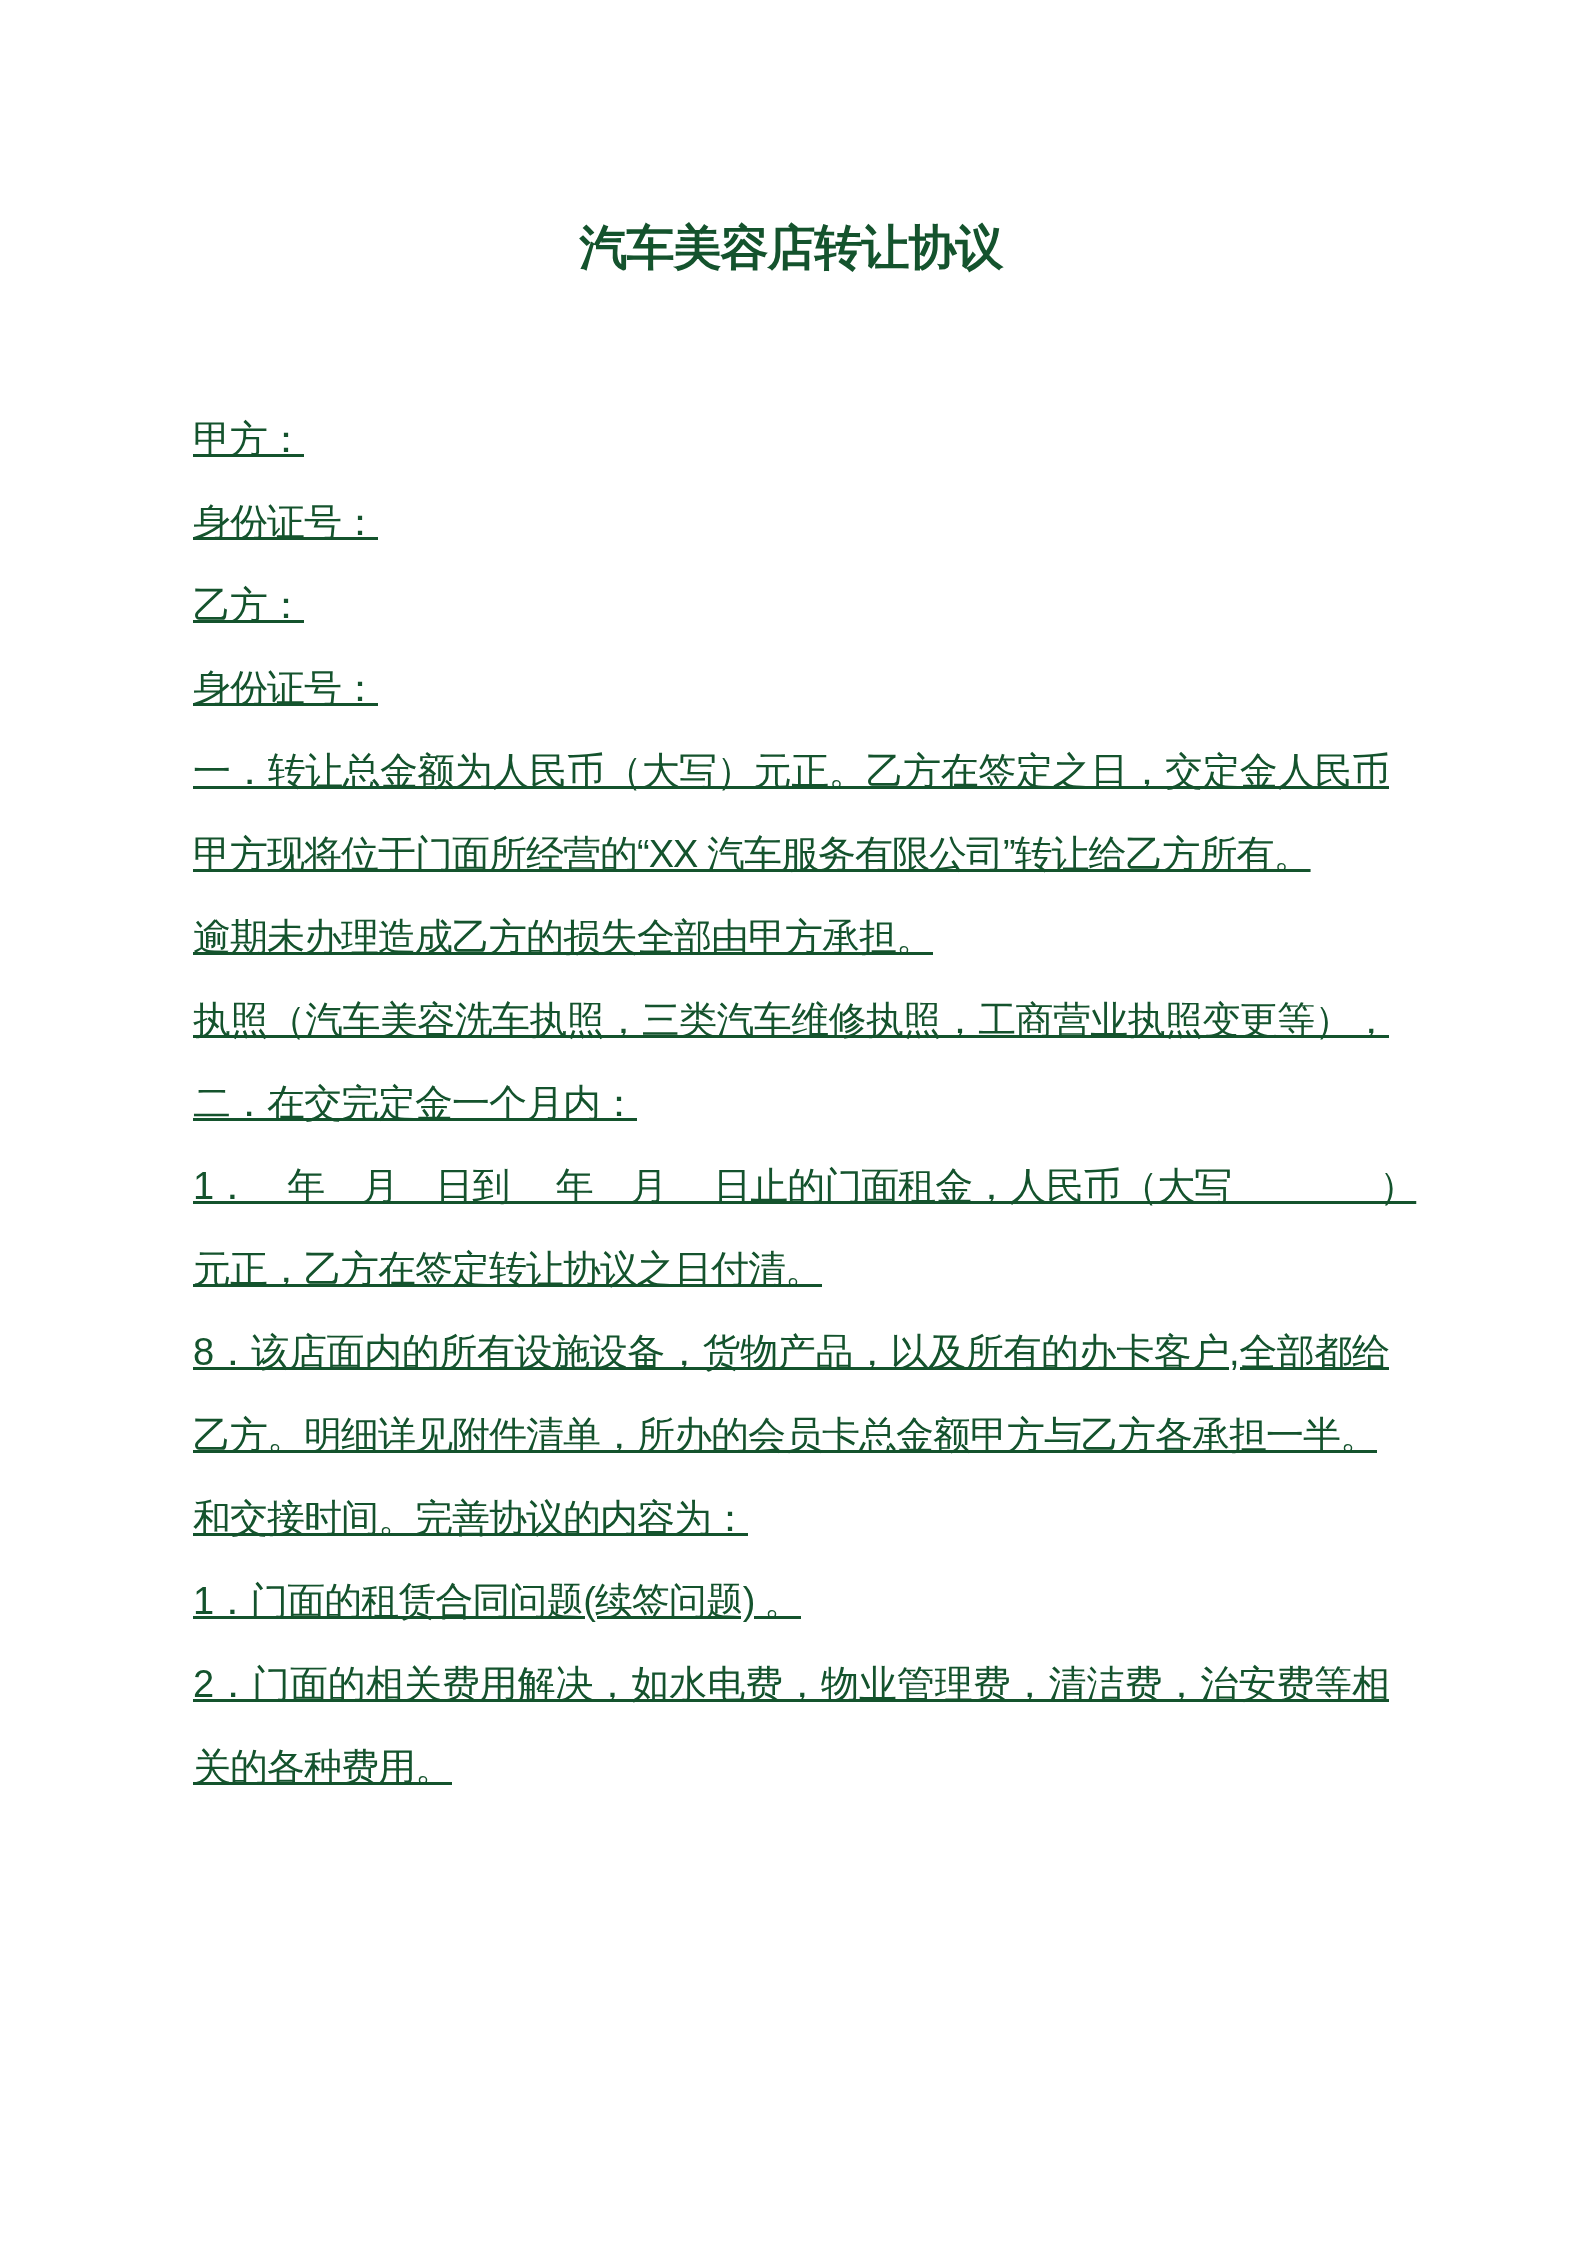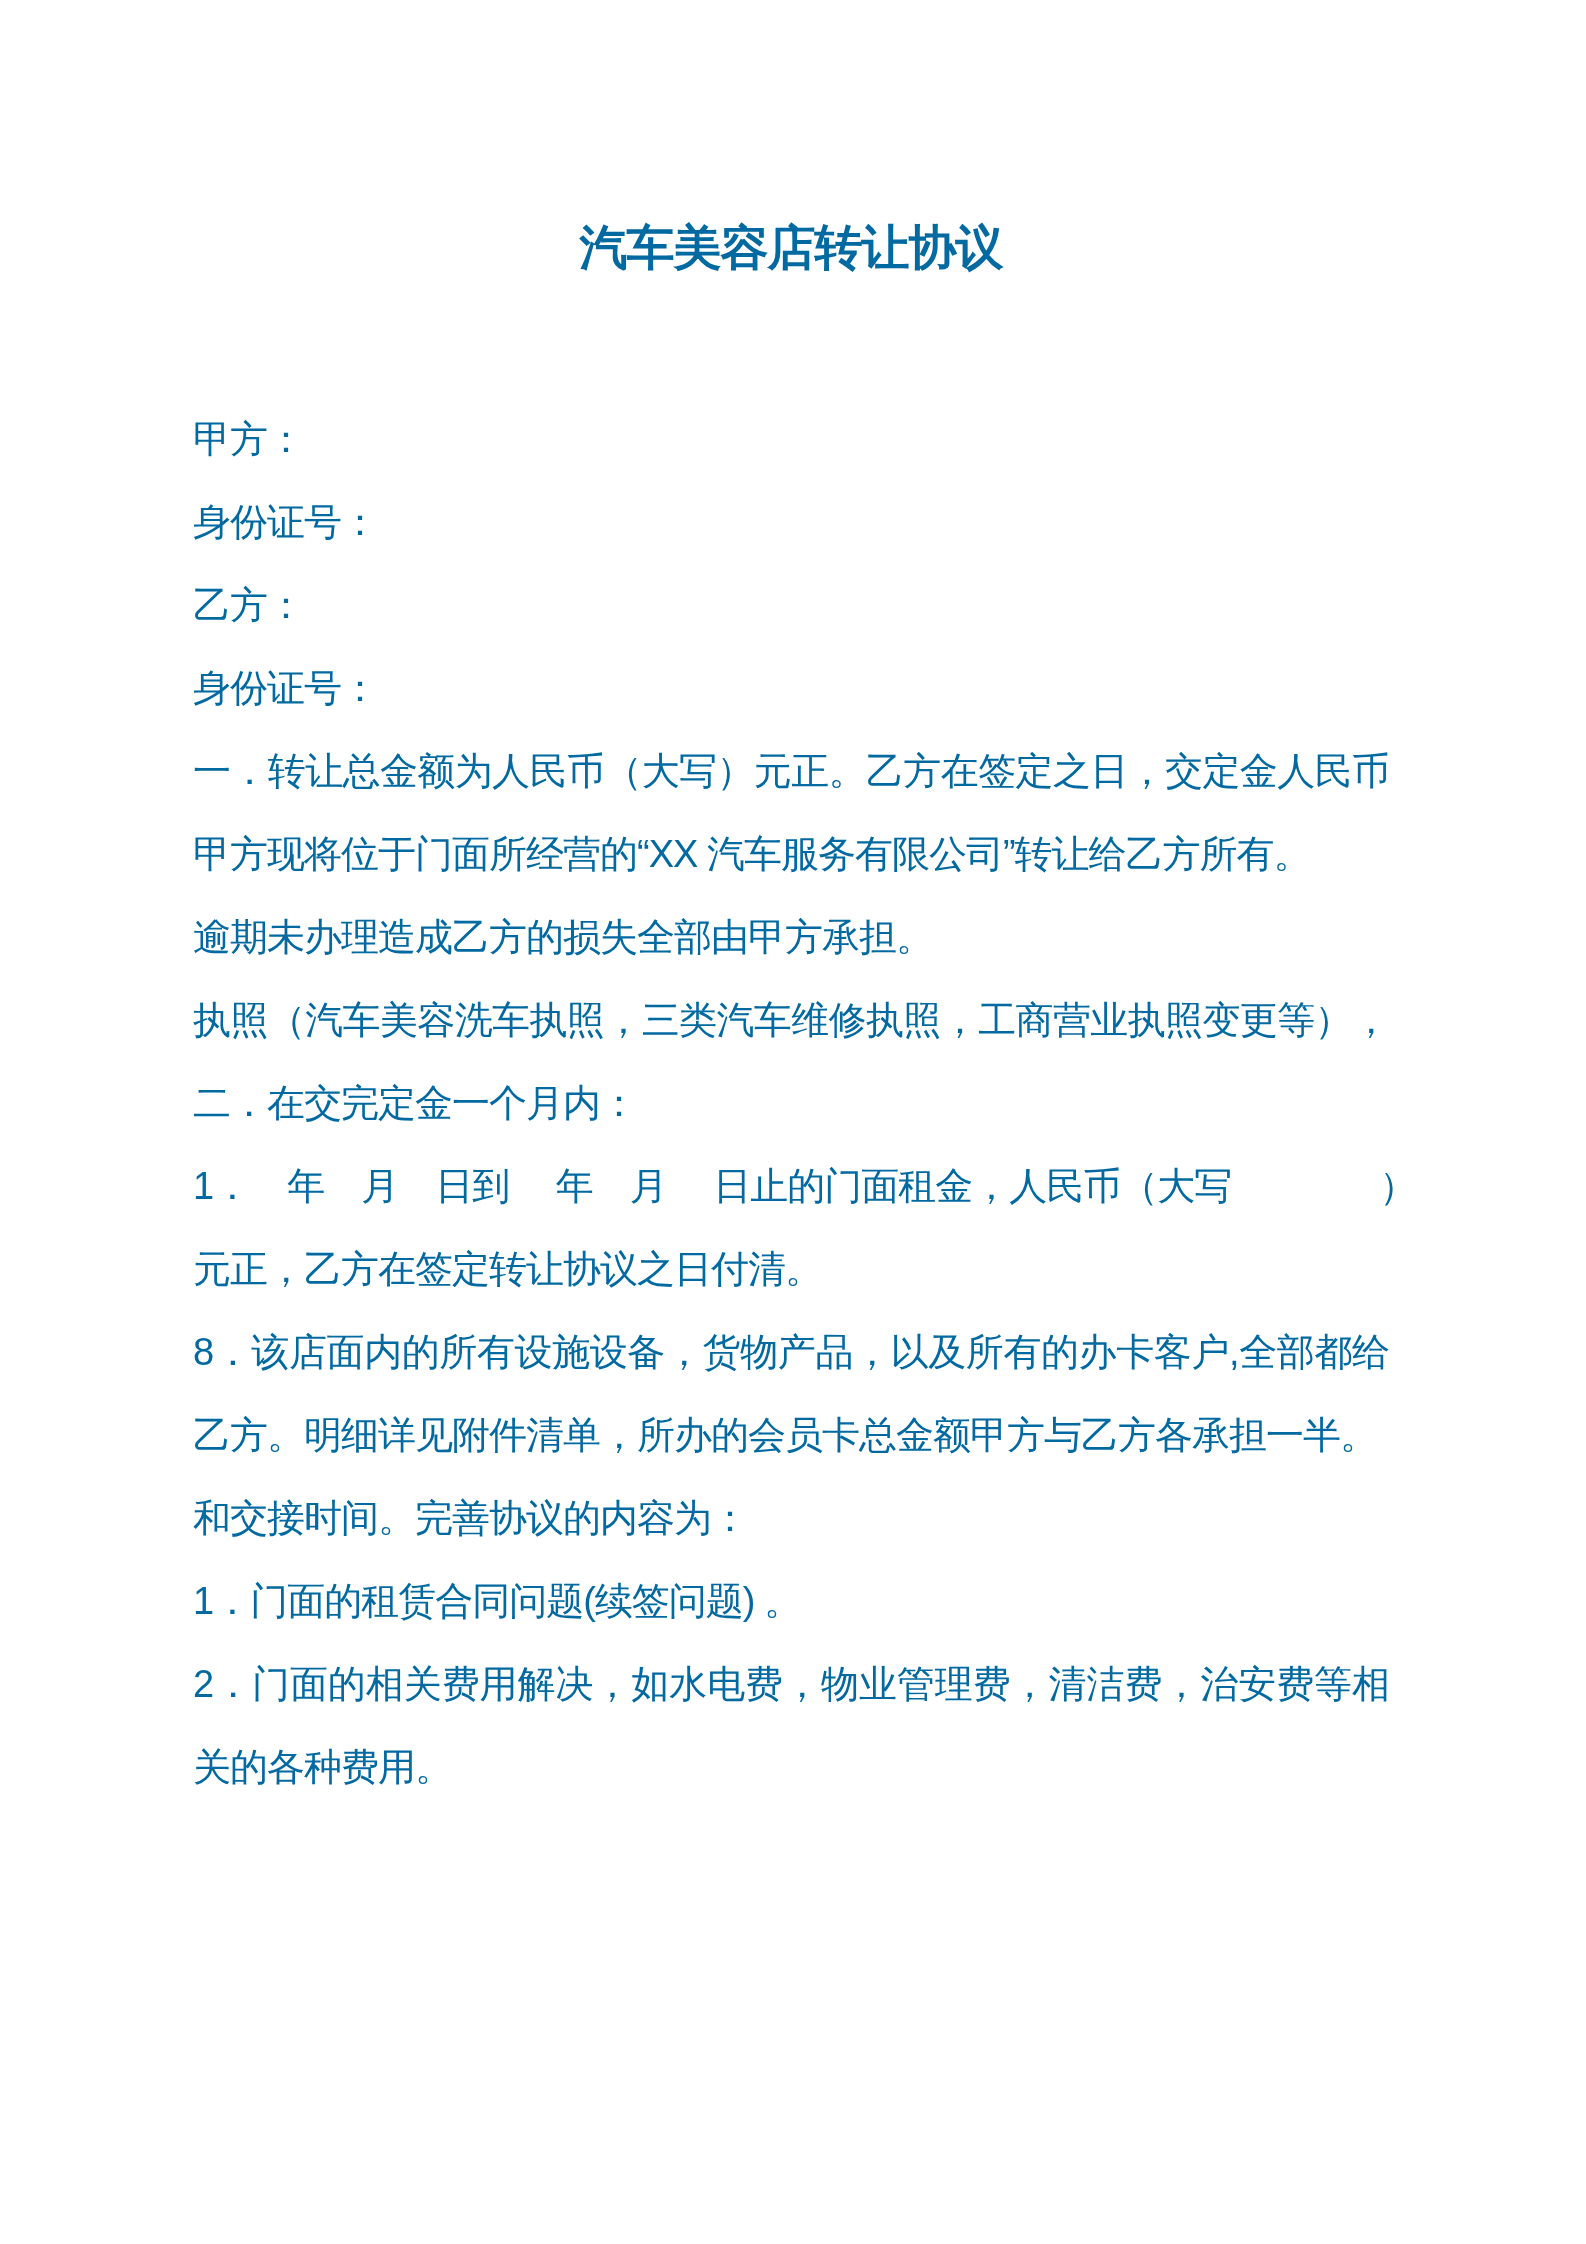--- a/index.html
+++ b/index.html
@@ -5,41 +5,42 @@
   html, body {
     margin: 0;
     padding: 0;
     background: #ffffff;
   }
   .page {
     position: relative;
     width: 1586px;
     height: 2244px;
     background: #ffffff;
-    color: #0369a1;
+    color: #14532d;
     font-family: "Liberation Sans", sans-serif;
     overflow: hidden;
   }
   .doc-title {
     position: absolute;
     top: 206px;
     left: 193px;
     width: 1196px;
     text-align: center;
     font-size: 48px;
     font-weight: bold;
     line-height: 83px;
     letter-spacing: -1px;
     white-space: nowrap;
   }
   .doc-body {
     position: absolute;
     top: 398px;
     left: 193px;
     width: 1196px;
+    text-decoration: underline;
   }
   .doc-line {
     height: 83px;
     line-height: 83px;
     font-size: 38px;
     letter-spacing: -1px;
     white-space: nowrap;
   }
   .doc-line.fill {
     text-align: justify;

